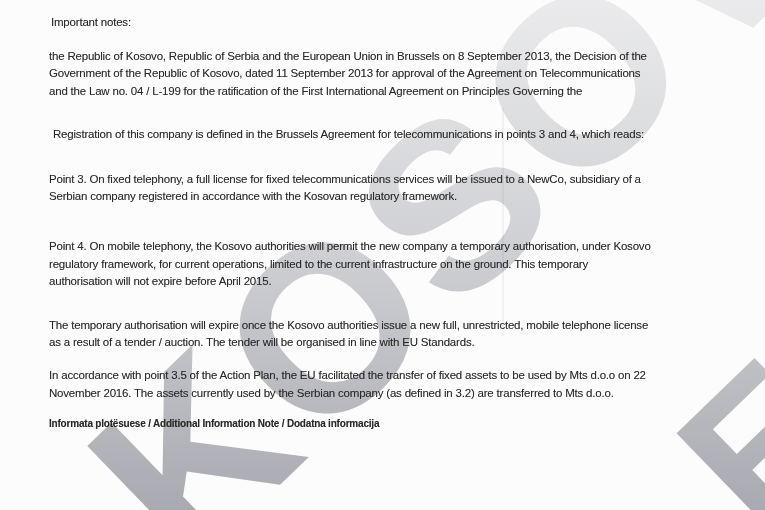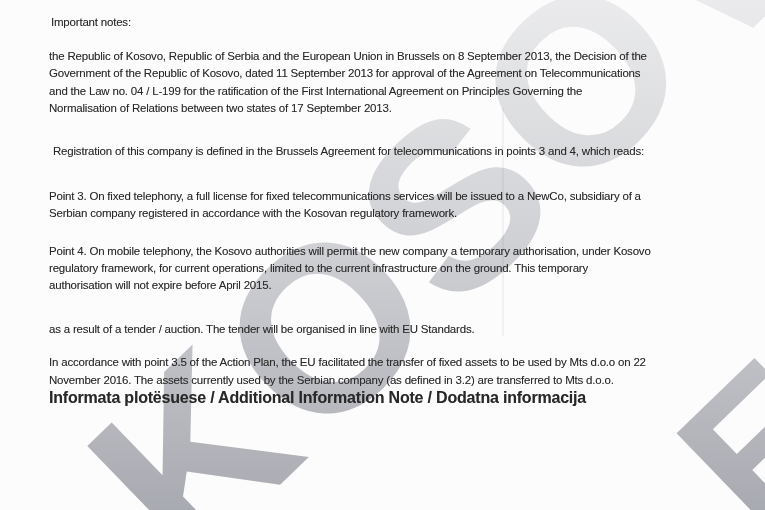--- a/index.html
+++ b/index.html
@@ -51,27 +51,28 @@
     font-size:11.5px;
     letter-spacing:-0.2px;
     line-height:17.2px;
     text-shadow:0 0 0.5px rgba(70,70,70,0.35);
   }
   .para div{white-space:nowrap;}
   .heading{margin-left:2px;}
   .p-established{margin-top:17px;}
   .p-registration{margin-top:26px;padding-left:4px;}
   .p-point3{margin-top:28px;}
-  .p-point4{margin-top:20px;}
+  .p-point4{margin-top:33px;}
   .p-temporary{margin-top:27px;}
   .p-actionplan{margin-top:16px;}
   .p-nrb{margin-top:0;}
   .footer-line{
+    margin-top:13px;
     font-weight:700;
-    font-size:16px;
+    font-size:10px;
     white-space:nowrap;
   }
 </style>
 </head>
 <body>
 
 <div class="page">
 
   <div class="wm">KOSOVE</div>
   <div class="wm wm2">E</div>
@@ -79,39 +80,39 @@
   <div class="fold"></div>
 
   <div class="content">
 
     <div class="heading">Important notes:</div>
 
     <div class="para p-established">
         <div>the Republic of Kosovo, Republic of Serbia and the European Union in Brussels on 8 September 2013, the Decision of the</div>
         <div>Government of the Republic of Kosovo, dated 11 September 2013 for approval of the Agreement on Telecommunications</div>
         <div>and the Law no. 04 / L-199 for the ratification of the First International Agreement on Principles Governing the</div>
-        <div>Normalisation of Relations between two states of 17 September 2013.</div>
       </div>
 
     <div class="para p-registration">
         <div>Registration of this company is defined in the Brussels Agreement for telecommunications in points 3 and 4, which reads:</div>
       </div>
 
     <div class="para p-point3">
         <div>Point 3. On fixed telephony, a full license for fixed telecommunications services will be issued to a NewCo, subsidiary of a</div>
         <div>Serbian company registered in accordance with the Kosovan regulatory framework.</div>
       </div>
 
     <div class="para p-point4">
         <div>Point 4. On mobile telephony, the Kosovo authorities will permit the new company a temporary authorisation, under Kosovo</div>
         <div>regulatory framework, for current operations, limited to the current infrastructure on the ground. This temporary</div>
         <div>authorisation will not expire before April 2015.</div>
       </div>
 
     <div class="para p-temporary">
+        <div>The temporary authorisation will expire once the Kosovo authorities issue a new full, unrestricted, mobile telephone license</div>
         <div>as a result of a tender / auction. The tender will be organised in line with EU Standards.</div>
       </div>
 
     <div class="para p-actionplan">
         <div>In accordance with point 3.5 of the Action Plan, the EU facilitated the transfer of fixed assets to be used by Mts d.o.o on 22</div>
         <div>November 2016. The assets currently used by the Serbian company (as defined in 3.2) are transferred to Mts d.o.o.</div>
       </div>
 
 
     <div class="footer-line">Informata plotësuese / Additional Information Note / Dodatna informacija</div>

